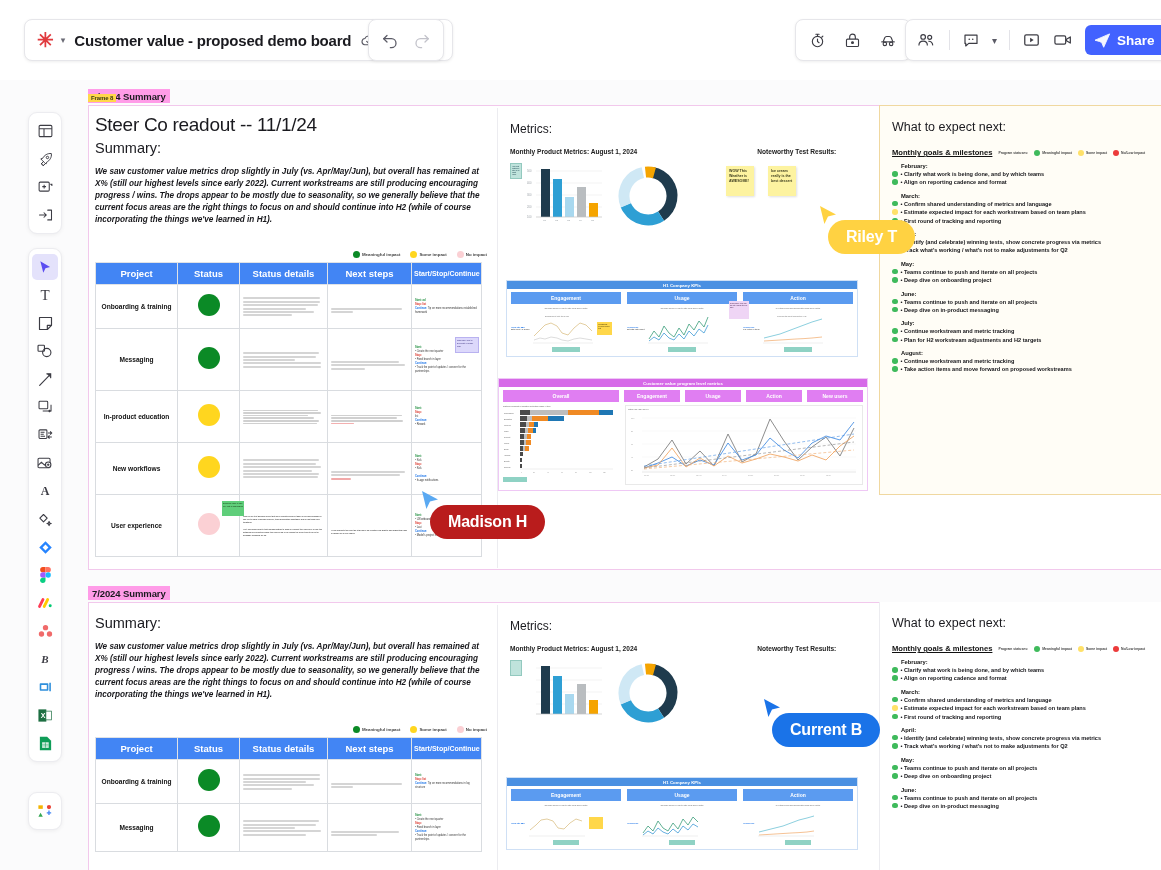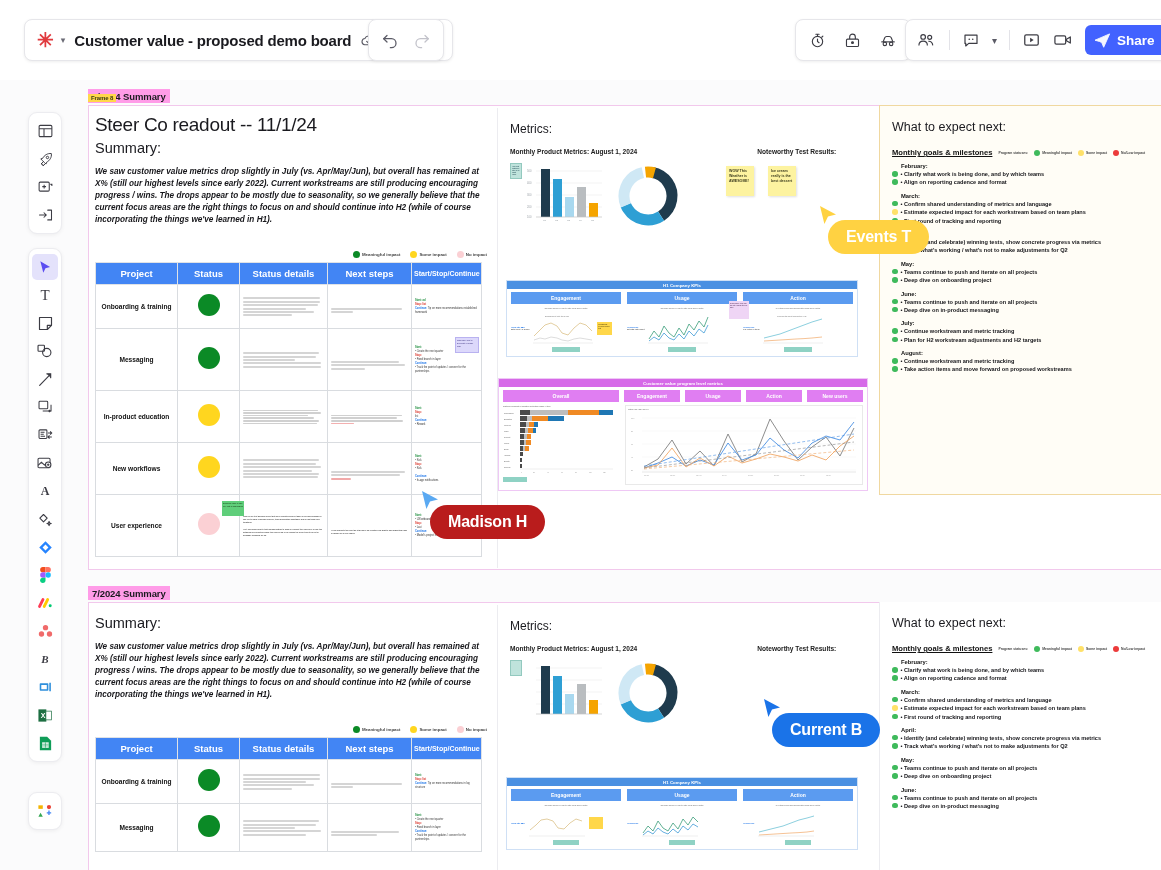--- a/index.html
+++ b/index.html
@@ -824,21 +824,21 @@
       <svg width="20" height="22" viewBox="0 0 20 22" style="position:absolute;left:0;top:0;">
         <path d="M2 1 18 9.5 10 11.6 6.4 19z" fill="#5aa9f2"></path>
       </svg>
       <div class="pill blue" style="left:10px; top:15px;">Madison H</div>
     </div>
 
     <div class="cursor" style="left:818px; top:125px;">
       <svg width="20" height="22" viewBox="0 0 20 22" style="position:absolute;left:0;top:0;">
         <path d="M2 1 18 9.5 10 11.6 6.4 19z" fill="#ffd242"></path>
       </svg>
-      <div class="pill yellow" style="left:10px; top:15px;">Events T</div>
+      <div class="pill yellow" style="left:10px; top:15px;">Riley T</div>
     </div>
 
     <div class="frame-tag" style="left:88px; top:506px;">7/2024 Summary</div>
     <div class="card" style="left:88px; top:522px; width:1080px; height:320px;">
 
       <div class="card-inner" style="left:6px; top:8px; width:400px;">
         <div class="h2">Summary:</div>
         <div class="para" style="margin-top:10px; width:392px;">We saw customer value metrics drop slightly in July (vs. Apr/May/Jun), but overall has remained at X% (still our highest levels since early 2022). Current workstreams are still producing encouraging progress / wins. The drops appear to be mostly due to seasonality, so we generally believe that the current focus areas are the right things to focus on and should continue into H2 (while of course incorporating the things we've learned in H1).</div>
 
         <div class="legend" style="margin-top:26px; justify-content:flex-end; padding-right:8px;">

